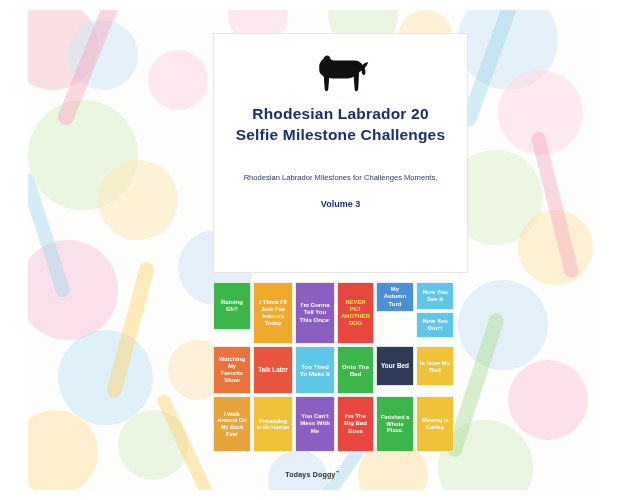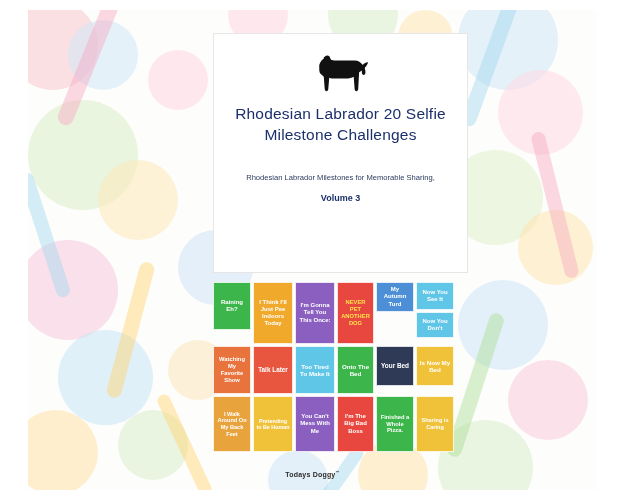--- a/index.html
+++ b/index.html
@@ -52,35 +52,35 @@
     text-align: center;
     padding: 12px 14px;
   }
   .dog-logo {
     margin: 6px auto 6px auto;
     width: 58px;
     height: 44px;
   }
   .main-title {
     font-size: 15.5px;
-    font-weight: normal;
+    font-weight: bold;
     color: #1b2f6b;
     line-height: 1.35;
     letter-spacing: 0.2px;
     margin: 8px 6px 7px 6px;
   }
   .subtitle {
     margin-top: 26px;
     font-size: 7.6px;
     color: #2b3a5e;
     line-height: 1.7;
     padding: 0 10px;
   }
   .volume {
-    margin-top: 8px;
+    margin-top: 14px;
     font-size: 9px;
     font-weight: bold;
     color: #1b2f6b;
   }
   
   .tiles {
     position: absolute;
     left: 185px;
     top: 272px;
     width: 256px;
@@ -159,21 +159,21 @@
     <div class="title-card">
       <div class="dog-logo">
         <svg viewBox="0 0 64 48" width="58" height="44" aria-hidden="true">
           <path fill="#111111" d="M8 14c1-4 4-7 7-8 2-1 3 0 4 1 1 1 3 2 6 2h22c4 0 7 2 9 5 2 2 3 5 3 8 0 2-1 3-2 3-1 0-2-1-2-3v-2l-3 2-1 18c0 2-1 3-2 3s-2-1-2-3l-1-13c-2 1-5 2-9 2H25c-2 0-4 0-6-1l-1 12c0 2-1 3-2 3s-2-1-2-3l-1-13-2-2c-2-1-3-3-3-6v-5z"></path>
           <path fill="#111111" d="M14 5c2-2 5-2 6 1l2 6c-3 0-6-1-8-3l-1-2c0-1 0-2 1-2z"></path>
           <path fill="#111111" d="M54 16c2-3 5-5 8-5-1 3-3 6-6 8l-2-3z"></path>
         </svg>
       </div>
       <div class="main-title">Rhodesian Labrador 20 Selfie Milestone Challenges</div>
       <div class="subtitle">
-        <div>Rhodesian Labrador Milestones for Memorable Sharing,</div>
+        <div>Rhodesian Labrador Milestones for Challenges Moments,</div>
       </div>
       <div class="volume">Volume 3</div>
     </div>
 
     <div class="tiles" id="tiles">
         <div class="tile" style="left: 0px; top: 0px; width: 38px; height: 48px; background: rgb(60, 181, 74); color: rgb(255, 255, 255); font-size: 6px;">
           <span>Raining Eh?</span>
         </div>
         <div class="tile" style="left: 40px; top: 0px; width: 40px; height: 62px; background: rgb(240, 169, 43); color: rgb(255, 255, 255); font-size: 6px;">
           <span>I Think I'll Just Pee Indoors Today</span>

